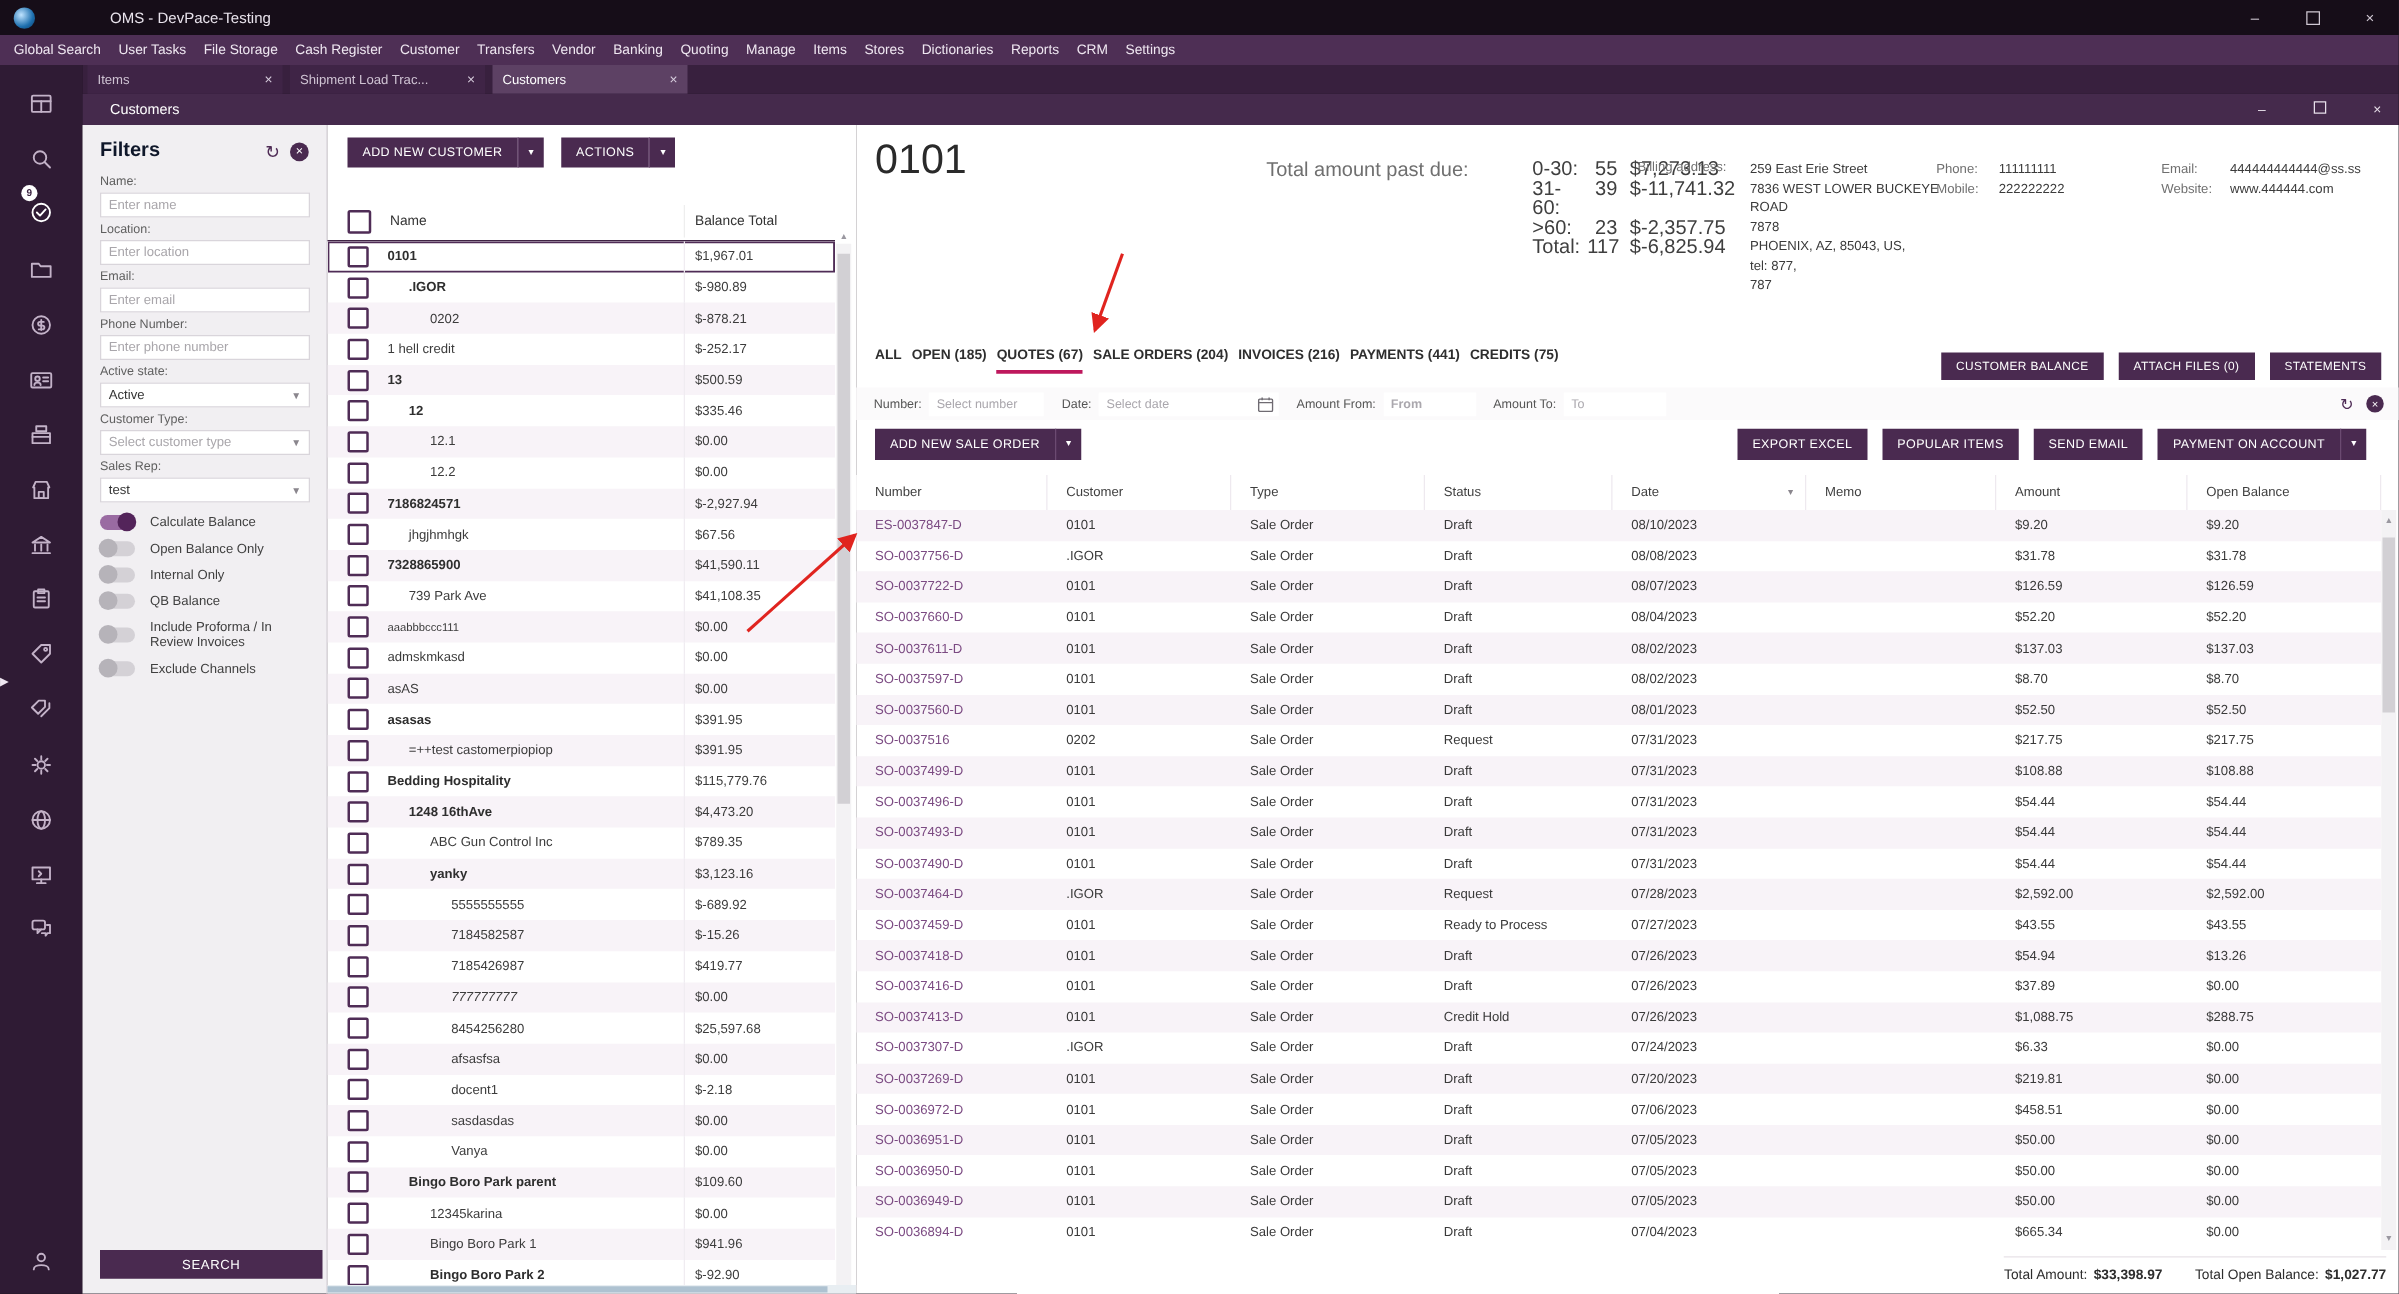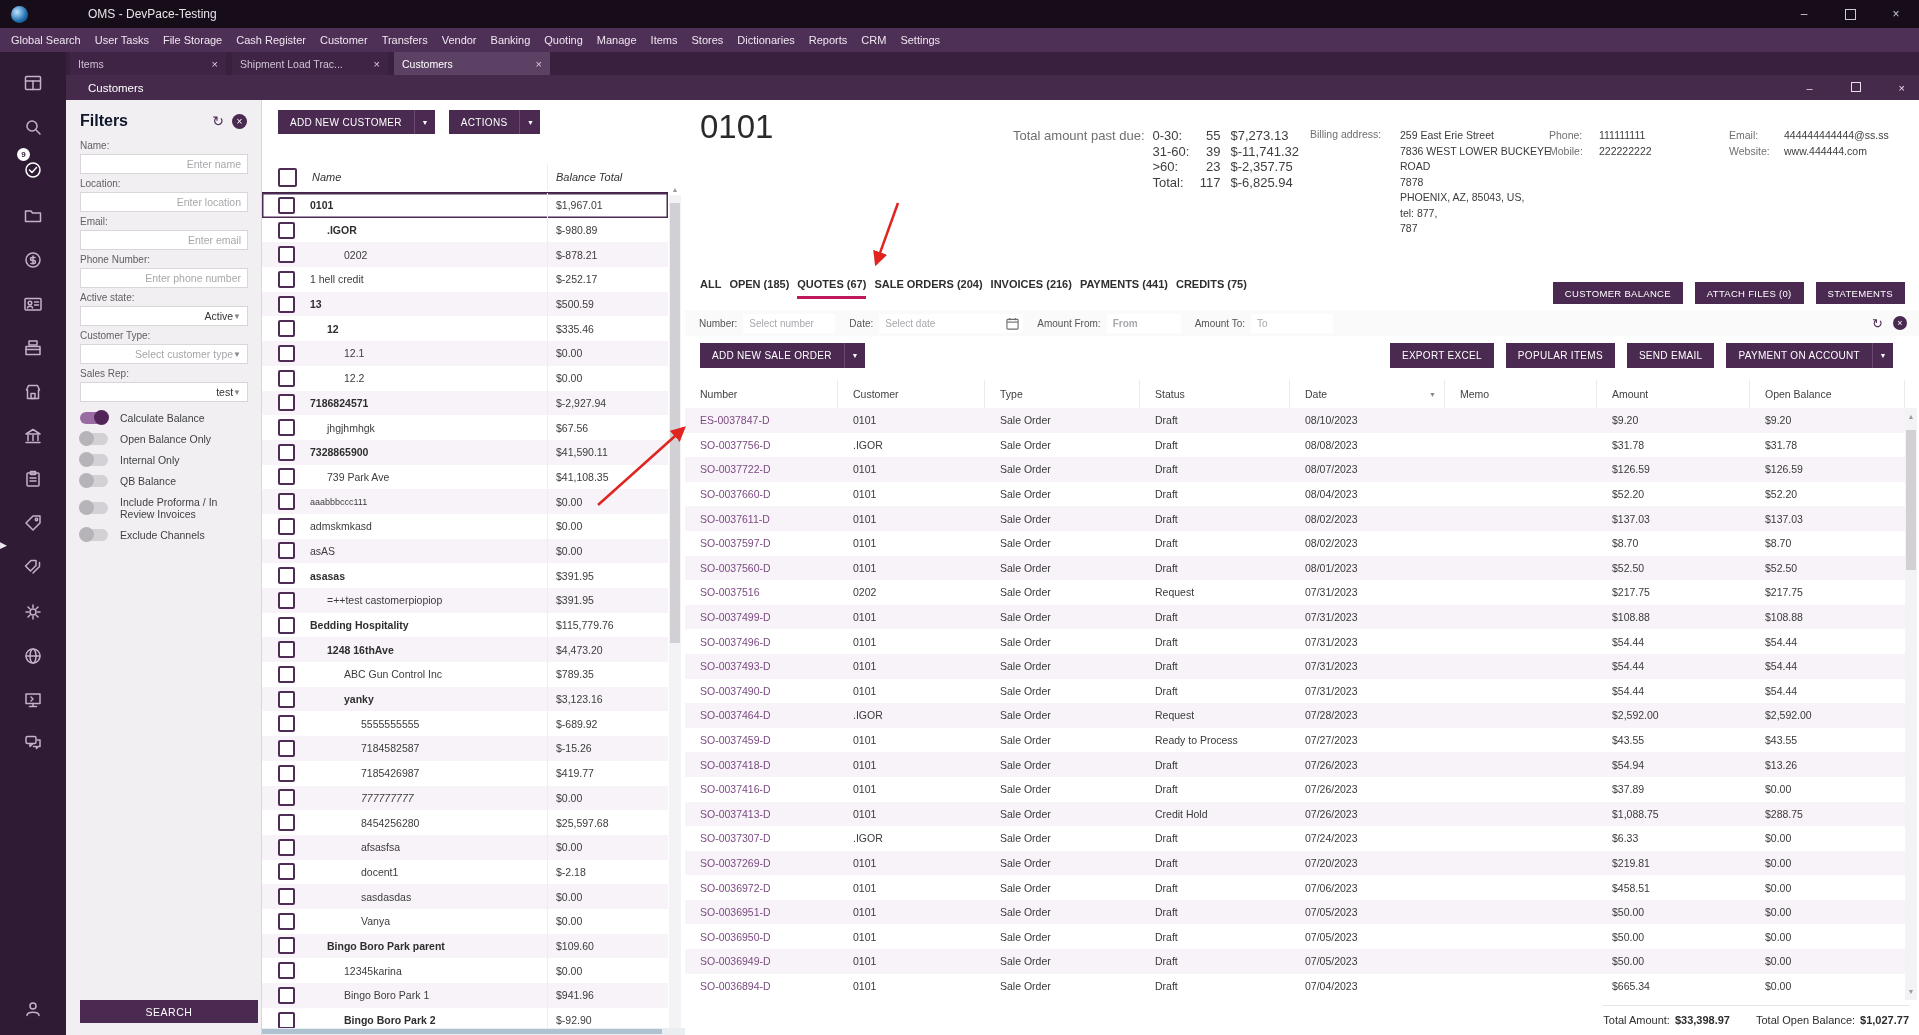--- a/index.html
+++ b/index.html
@@ -33,41 +33,41 @@
   .win-controls{margin-left:auto;margin-right:14px;display:flex;gap:38px;align-items:center;color:#e8e0ea;font-size:11px;}
   .sq2{width:8px;height:8px;border:1px solid #e8e0ea;display:inline-block;}
   
   .filters{left:66px;top:100px;width:196px;height:935px;background:#f1eff2;border-right:1px solid #dcd7de;box-sizing:border-box;}
   .f-head{display:flex;align-items:center;padding:12px 14px 6px 14px;}
   .f-title{font-size:16px;font-weight:bold;color:#0f172a;flex:1;}
   .f-refresh{color:#4f2c56;font-size:14px;margin-right:8px;}
   .f-clear{width:15px;height:15px;border-radius:50%;background:#4a2a50;color:#fff;font-size:10px;display:flex;align-items:center;justify-content:center;}
   .f-field{padding:4px 14px 0 14px;}
   .f-label{font-size:10px;color:#5f5f5f;margin-bottom:3px;}
-  .f-field input,.f-select{width:168px;height:20px;border:1px solid #d9d5db;background:#fff;font-size:10.5px;padding:0 6px;box-sizing:border-box;font-family:"Liberation Sans",sans-serif;color:#333;text-align:right;}
+  .f-field input,.f-select{width:168px;height:20px;border:1px solid #d9d5db;background:#fff;font-size:10.5px;padding:0 6px;box-sizing:border-box;font-family:"Liberation Sans",sans-serif;color:#333;}
   .f-field input::placeholder{color:#a9a6ab;}
   .f-select{display:flex;align-items:center;}
   .f-select .val{flex:1;}
   .f-select .ph{color:#a9a6ab;}
   .f-select .caret{color:#8a868d;font-size:8px;}
   .f-toggles{padding:10px 14px 0 14px;}
   .t-row{display:flex;align-items:center;margin-bottom:9px;}
   .t-pill{width:28px;height:12px;border-radius:7px;background:#d4d1d6;position:relative;flex:none;}
   .t-knob{position:absolute;top:-2px;left:-1px;width:15px;height:15px;border-radius:50%;background:#b6b3b9;}
   .t-row.on .t-pill{background:#9a6ba2;}
   .t-row.on .t-knob{left:14px;background:#53245a;}
   .t-lbl{font-size:10.5px;color:#3f3f3f;margin-left:12px;line-height:12px;}
   .search-btn{left:80px;top:1000px;width:178px;height:23px;background:#4a2a50;color:#fff;font-size:10.5px;display:flex;align-items:center;justify-content:center;letter-spacing:.5px;}
   
   .custlist{left:262px;top:100px;width:423px;height:935px;background:#fff;}
   .cl-toolbar{position:absolute;left:16px;top:10px;display:flex;}
   .pbtn{background:#4a2a50;color:#fff;font-size:10px;height:24px;display:flex;align-items:center;justify-content:center;padding:0 12px;letter-spacing:.3px;}
   .pbtn-caret{background:#4a2a50;border-left:1px solid #6b4a71;width:20px;height:24px;display:flex;align-items:center;justify-content:center;color:#fff;font-size:7px;}
   .gap14{width:14px;}
-  .cl-header{position:absolute;left:0;top:62px;width:406px;height:30px;display:flex;align-items:center;border-bottom:1px solid #3f2444;font-style:italic;}
+  .cl-header{position:absolute;left:0;top:62px;width:406px;height:30px;display:flex;align-items:center;border-bottom:1px solid #3f2444;}
   .chk{width:15px;height:15px;border:2px solid #4f2c56;border-radius:2px;background:#fff;flex:none;}
   .cl-header .chk{margin-left:16px;}
   .cl-hname{font-size:11px;color:#333;margin-left:15px;flex:1;}
   .cl-hbal{font-size:11px;color:#333;width:112px;text-align:left;border-left:1px solid #eee;padding:7px 0 7px 8px;}
   .cl-rows{position:absolute;left:0;top:93px;width:406px;height:842px;overflow:hidden;}
   .crow{height:24.7px;display:flex;align-items:center;box-sizing:border-box;}
   .crow.alt{background:#f8f3f8;}
   .crow.sel{background:#fff;box-shadow:inset 0 0 0 1.5px #4f2c56;}
   .crow .chk{margin-left:16px;width:13px;height:13px;}
   .cname{font-size:10.5px;color:#3c3c3c;margin-left:15px;flex:1;white-space:nowrap;overflow:hidden;}
@@ -76,21 +76,21 @@
   .cname.sm{font-size:9px;}
   .cbal{font-size:10.5px;color:#3c3c3c;width:104px;padding-right:8px;border-left:1px solid #f0ecf1;padding-left:8px;box-sizing:content-box;height:100%;display:flex;align-items:center;}
   .vscroll{position:absolute;right:4px;top:95px;width:12px;height:833px;background:#f3f2f4;}
   .vthumb{position:absolute;left:1px;top:8px;width:10px;height:440px;background:#d2d0d4;}
   .varrow{position:absolute;left:0;width:12px;text-align:center;color:#9a98a0;font-size:7px;}
   .hscroll{left:262px;top:1028px;width:423px;height:7px;background:#e8eef2;}
   .hthumb{position:absolute;left:0;top:1px;width:400px;height:5px;background:#aec2d1;}
   
   .detail{left:685px;top:100px;width:1234px;height:935px;background:#fff;}
   .d-title{position:absolute;left:15px;top:8px;font-size:33px;color:#2a2a2a;font-weight:400;}
-  .pastdue{position:absolute;left:328px;top:28px;font-size:13px;color:#3f3f3f;display:flex;}
+  .pastdue{position:absolute;left:328px;top:28px;font-size:16px;color:#3f3f3f;display:flex;gap:43px;}
   .pd-label{color:#6f6f6f;margin-right:8px;}
   .pd-grid{display:grid;grid-template-columns:44px 34px auto;line-height:15.5px;}
   .pd-grid .r{text-align:right;padding-right:10px;}
   .billing{position:absolute;left:625px;top:28px;display:flex;font-size:10.5px;}
   .b-label{color:#6f6f6f;width:90px;}
   .b-lines{line-height:15.5px;color:#3a3a3a;width:190px;}
   .contact{position:absolute;left:864px;top:28px;font-size:10.5px;line-height:15.5px;display:grid;grid-template-columns:50px auto;}
   .contact .k{color:#6f6f6f;}
   .contact2{position:absolute;left:1044px;top:28px;font-size:10.5px;line-height:15.5px;display:grid;grid-template-columns:55px auto;}
   .contact2 .k{color:#6f6f6f;}

